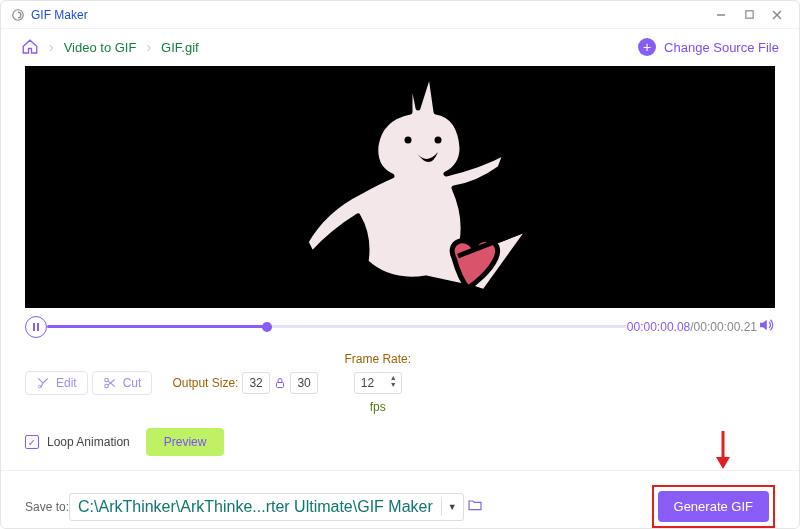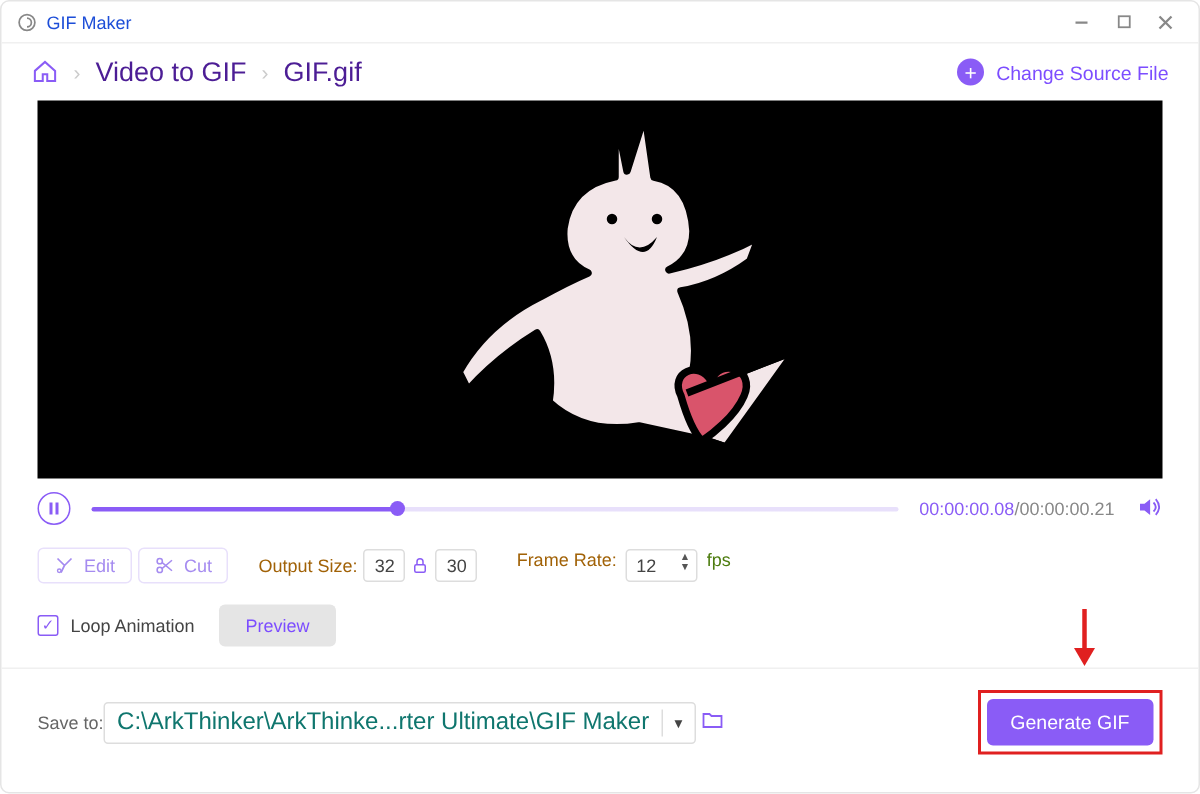--- a/index.html
+++ b/index.html
@@ -50,22 +50,22 @@
     color: #8a5cf6;
     width: 18px; height: 18px;
     display: inline-flex; align-items: center; justify-content: center;
   }
   .crumb-sep {
     color: #ccc;
     margin: 0 10px;
     font-size: 14px;
   }
   .crumb {
-    color: #4c1d95;
-    font-size: 18px;
+    color: #15803d;
+    font-size: 13px;
   }
   .toolbar .spacer { flex: 1; }
   .change-source {
     display: flex;
     align-items: center;
     color: #7c4dff;
     font-size: 13px;
     gap: 8px;
   }
   .plus-circle {
@@ -89,21 +89,21 @@
     left: 50%; top: 50%;
     transform: translate(-50%, -52%);
     width: 280px; height: 252px;
   }
 
   .playbar {
     height: 40px;
     display: flex;
     align-items: center;
     padding: 0 24px;
-    gap: 14px;
+    gap: 0;
   }
   .pause-btn {
     width: 22px; height: 22px;
     border: 1.5px solid #8a5cf6;
     border-radius: 50%;
     display: flex; align-items: center; justify-content: center;
     color: #8a5cf6;
   }
   .pause-glyph {
     display: flex; gap: 2px;
@@ -163,21 +163,21 @@
     font-size: 12px;
     text-align: center;
     color: #444;
   }
   .lock-icon {
     color: #8a5cf6;
     width: 12px; height: 14px;
     display: inline-block;
   }
   .fps-row {
-    display: flex; gap: 6px;
+    display: flex; align-items: center; gap: 6px; flex-direction: column;
   }
   .stepper {
     position: relative;
     width: 48px;
     border: 1px solid #ddd;
     border-radius: 3px;
     padding: 3px 16px 3px 6px;
     font-size: 12px;
     color: #444;
   }
@@ -205,21 +205,21 @@
   }
   .checkbox-box {
     width: 14px; height: 14px;
     border: 1.5px solid #8a5cf6;
     border-radius: 2px;
     display: flex; align-items: center; justify-content: center;
     color: #8a5cf6;
     font-size: 10px;
   }
   .preview-btn {
-    background: #e5e5e5;
+    background: #bef264;
     color: #7c4dff;
     border: none;
     border-radius: 4px;
     padding: 7px 18px;
     font-size: 12px;
   }
   .loop-row .flexspace { flex: 1; }
 
   .bottom-row {
     border-top: 1px solid #f0f0f0;

